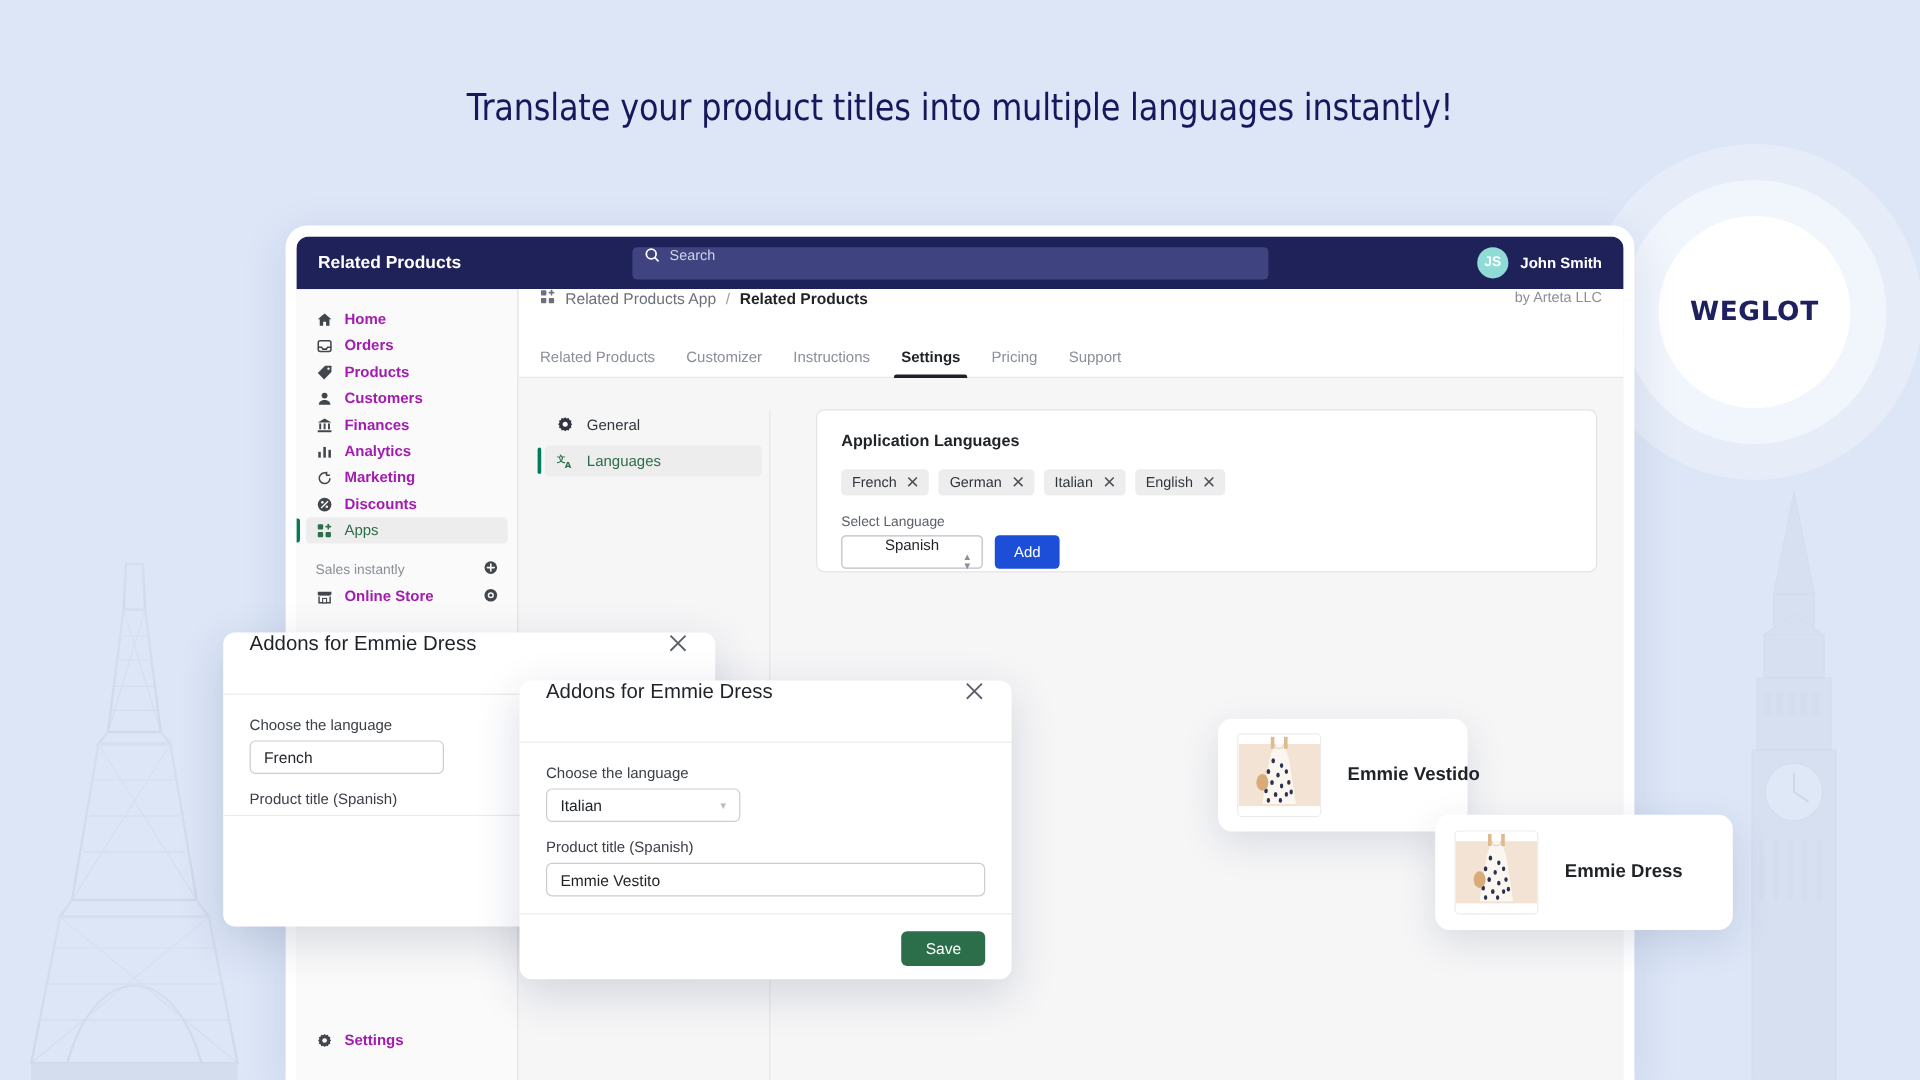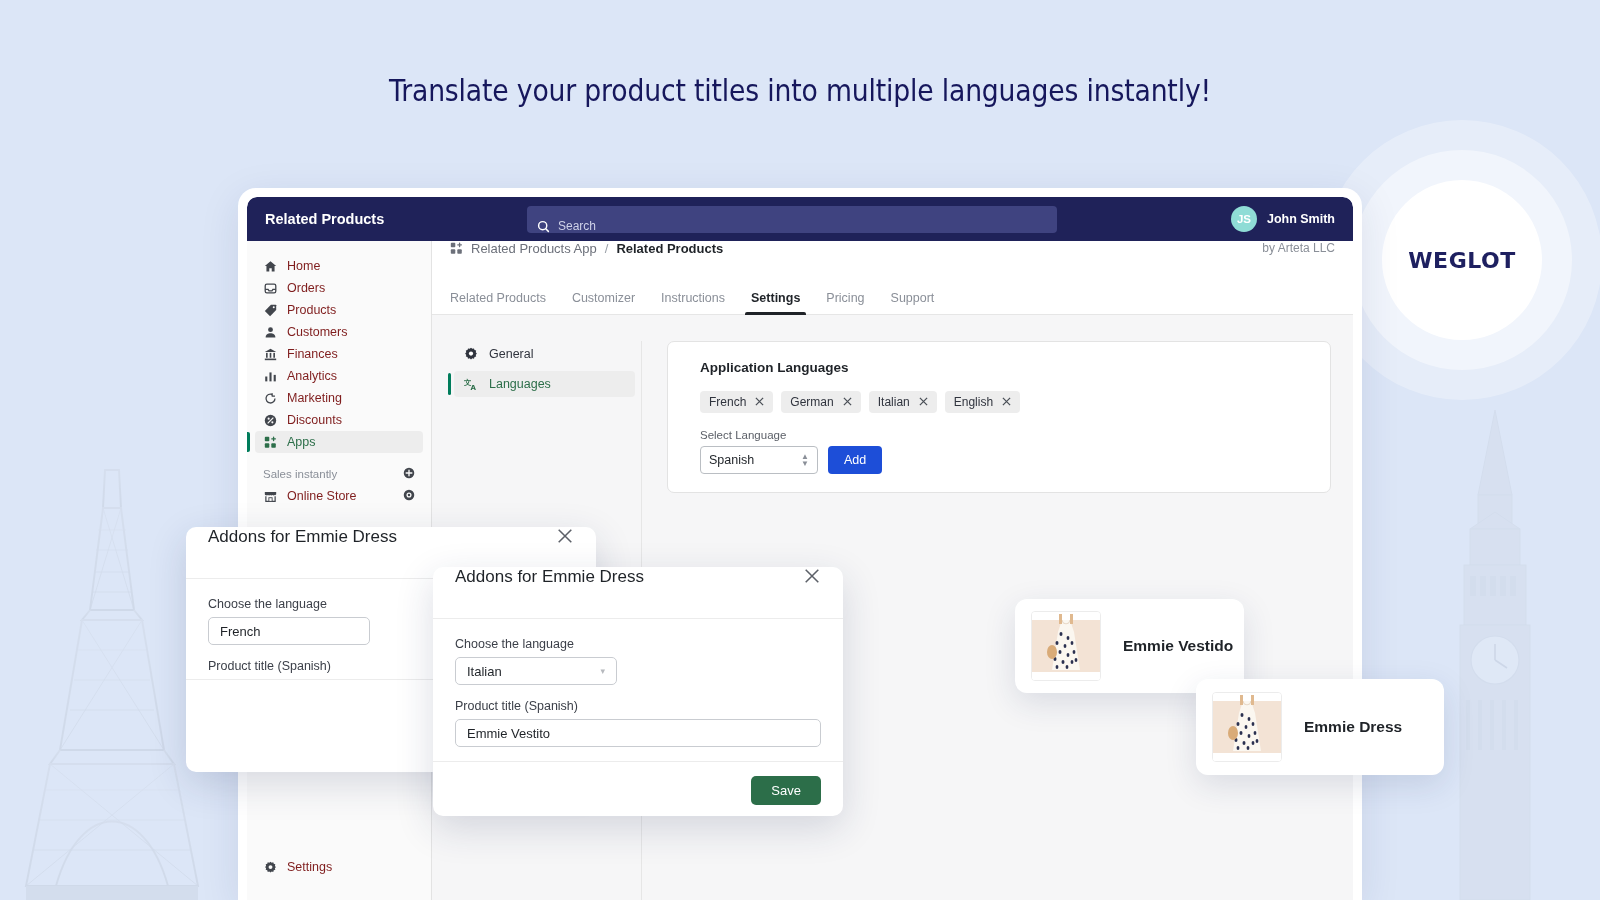--- a/index.html
+++ b/index.html
@@ -86,21 +86,21 @@
   .topbar-title {
     color: #ffffff;
     font-size: 14.5px;
     font-weight: bold;
     width: 262px;
   }
   .searchbox {
     width: 530px; height: 27px;
     background: #3f4380;
     border-radius: 4px;
-    display: flex; align-items: flex-end;
+    display: flex; align-items: flex-start;
     padding: 0 10px;
     gap: 8px;
   }
   .searchbox .ph { color: #cfd2e8; font-size: 12px; }
   .topbar-right {
     margin-left: auto;
     display: flex; align-items: center; gap: 10px;
   }
   .avatar {
     width: 26px; height: 26px; border-radius: 50%;
@@ -124,22 +124,23 @@
     flex: 0 0 185px;
   }
   .nav-item {
     display: flex; align-items: center;
     gap: 10px;
     height: 22px;
     margin: 0 8px;
     padding: 0 8px;
     border-radius: 4px;
     font-size: 12.5px;
-    color: #7f1d1d;
+    color: #a21caf;
     position: relative;
+    font-weight: bold;
   }
   .nav-item.active {
     background: #ededed;
     color: #2c6e49;
     font-weight: 500;
   }
   .nav-item.active::before {
     content: "";
     position: absolute;
     left: -8px; top: 1px;
@@ -203,27 +204,27 @@
     position: relative;
     margin-bottom: 4px;
   }
   .snav-item.active { background: #ededed; color: #2c6e49; font-weight: 500; }
   .snav-item.active::before {
     content: ""; position: absolute; left: -6px; top: 2px;
     width: 3px; height: 22px; background: #007c5b; border-radius: 2px;
   }
 
   .panel {
-    margin-left: 25px;
+    margin-left: 38px;
     flex: 1;
     background: #ffffff;
     border: 1px solid #e3e3e3;
     border-radius: 7px;
-    padding: 18px 32px;
-    height: 152px;
+    padding: 18px 20px;
+    height: 136px;
   }
   .panel-title { font-size: 13.5px; font-weight: bold; color: #1f2328; margin-bottom: 16px; }
   .chips { display: flex; gap: 8px; margin-bottom: 16px; }
   .chip {
     background: #ededed;
     border-radius: 4px;
     height: 22px;
     padding: 0 9px;
     display: flex; align-items: center; gap: 9px;
     font-size: 12px; color: #30343e;
@@ -231,21 +232,21 @@
   .chip .x { font-size: 12px; color: #4a4f57; }
   .field-label { font-size: 11.5px; color: #5c6068; margin-bottom: 5px; }
   .row { display: flex; gap: 10px; align-items: center; }
   .select-box {
     width: 118px; height: 28px;
     border: 1px solid #babec3;
     border-radius: 4px;
     background: #ffffff;
     display: flex; align-items: center;
     padding: 0 8px;
-    font-size: 12.5px; color: #1f2328;
+    font-size: 12.5px; color: #1f2328; flex-direction: column;
   }
   .select-box .spin { margin-left: auto; color: #8a8f98; font-size: 8px; line-height: 7px; text-align: center; }
   .btn-primary {
     background: #1d4ed8; color: #ffffff;
     border: none; border-radius: 4px;
     height: 28px; padding: 0 16px;
     font-size: 12.5px;
     font-family: "Liberation Sans", sans-serif;
   }
 
@@ -299,21 +300,21 @@
   
   .prod-card {
     position: absolute;
     background: #ffffff;
     border-radius: 12px;
     box-shadow: 0 10px 32px rgba(30,45,90,0.13);
     display: flex; align-items: center;
     padding: 16px;
     gap: 22px;
   }
-  #card-es { left: 1015px; top: 599px; width: 229px; height: 94px; }
+  #card-es { left: 1015px; top: 599px; width: 208px; height: 94px; }
   #card-en { left: 1148px; top: 679px; width: 248px; height: 96px; margin-left: 48px; }
   .prod-thumb {
     width: 70px; height: 70px;
     border-radius: 4px;
     border: 1px solid #ececec;
     overflow: hidden;
     flex: 0 0 70px;
     background: #ffffff;
   }
   .prod-name { font-size: 15.5px; font-weight: bold; color: #1f2328; white-space: nowrap; }

